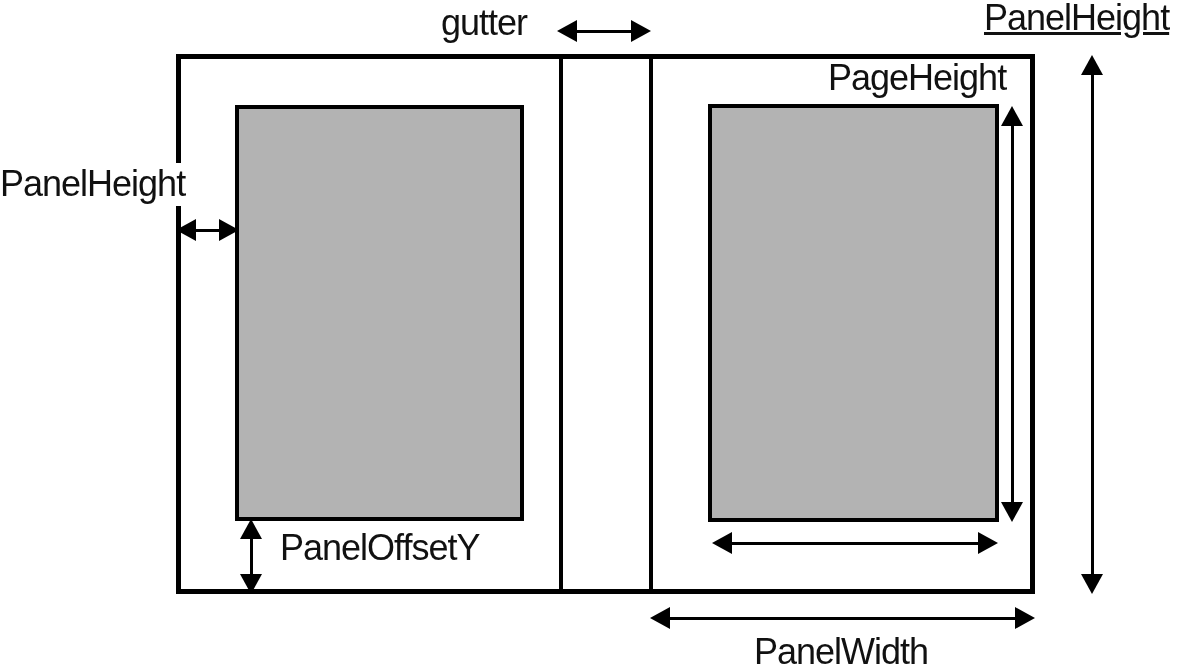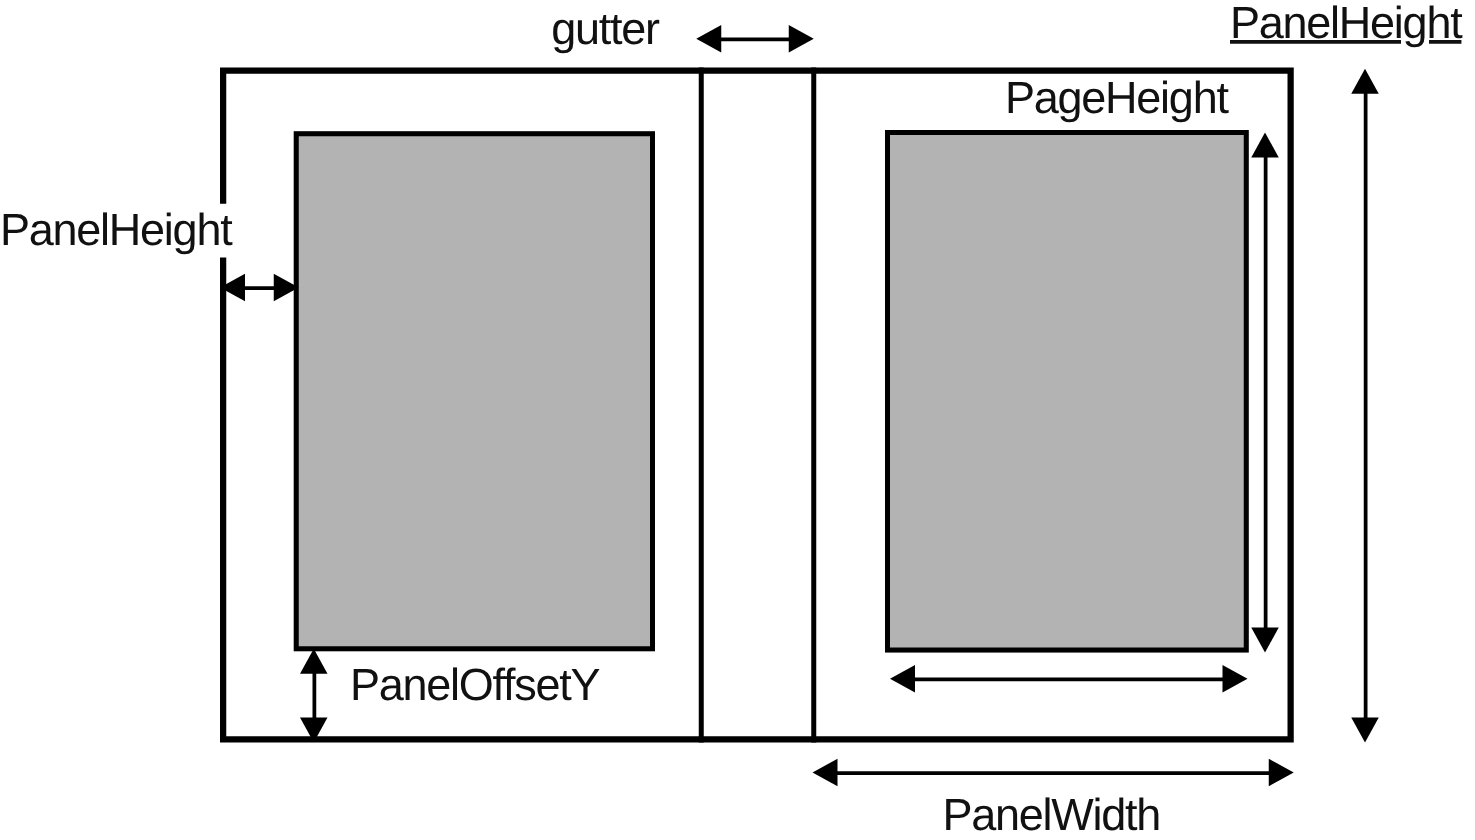--- a/index.html
+++ b/index.html
@@ -54,21 +54,21 @@
     font-size: 36px;
     line-height: 36px;
     font-weight: 300;
     letter-spacing: -1px;
     color: var(--text);
     white-space: nowrap;
     z-index: 3;
   }
   .lbl.gutter        { left: 441px; top: 5px;   }
   .lbl.panel-height  { left: 984px; top: 0px; text-decoration: underline;   }
-  .lbl.page-height   { left: 804px; top: 60px;  }
+  .lbl.page-height   { left: 828px; top: 60px;  }
   .lbl.panel-offset-x{ left: 0px;   top: 163px; background: var(--bg); padding: 3px 4px 4px 0; }
   .lbl.panel-offset-y{ left: 280px; top: 530px; text-align: right; }
   .lbl.page-width    { left: 752px; top: 548px; }
   .lbl.panel-width   { left: 754px; top: 634px; }
 
   
   .arrow { position: absolute; display: flex; z-index: 2; }
   .arrow-h { height: 24px; flex-direction: row; align-items: center; }
   .arrow-v { width: 24px; flex-direction: column; align-items: center; }
 

